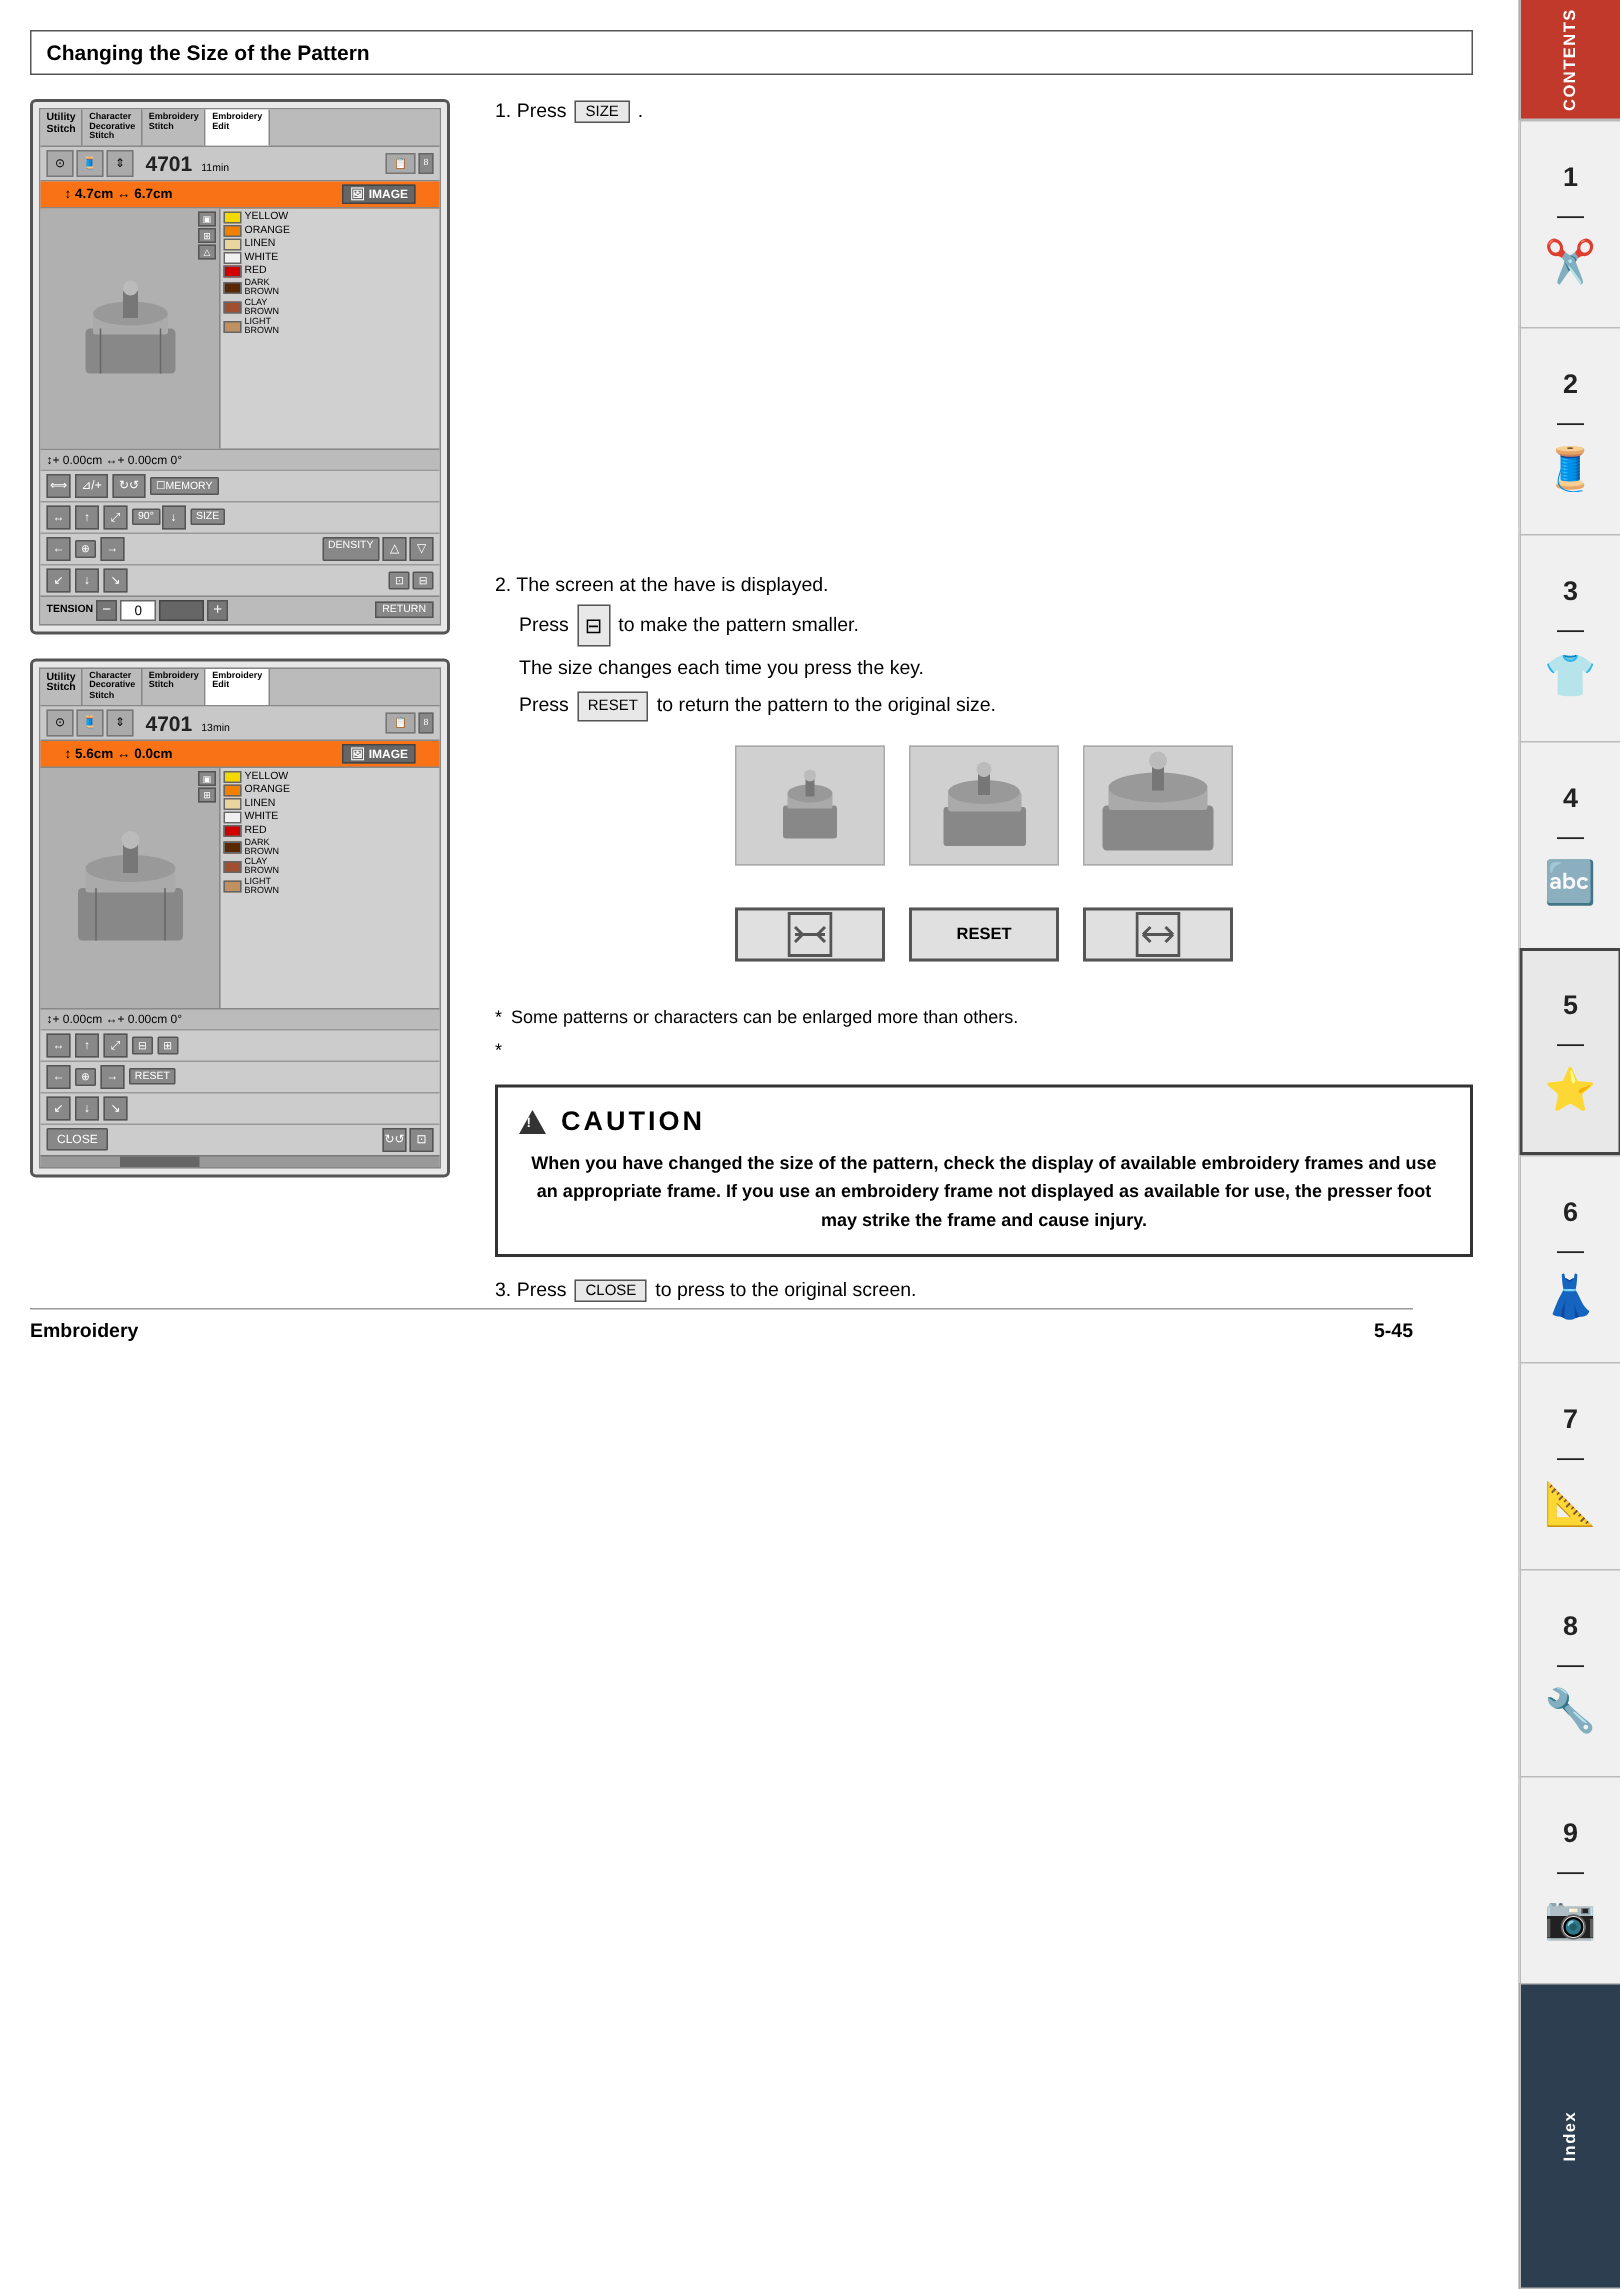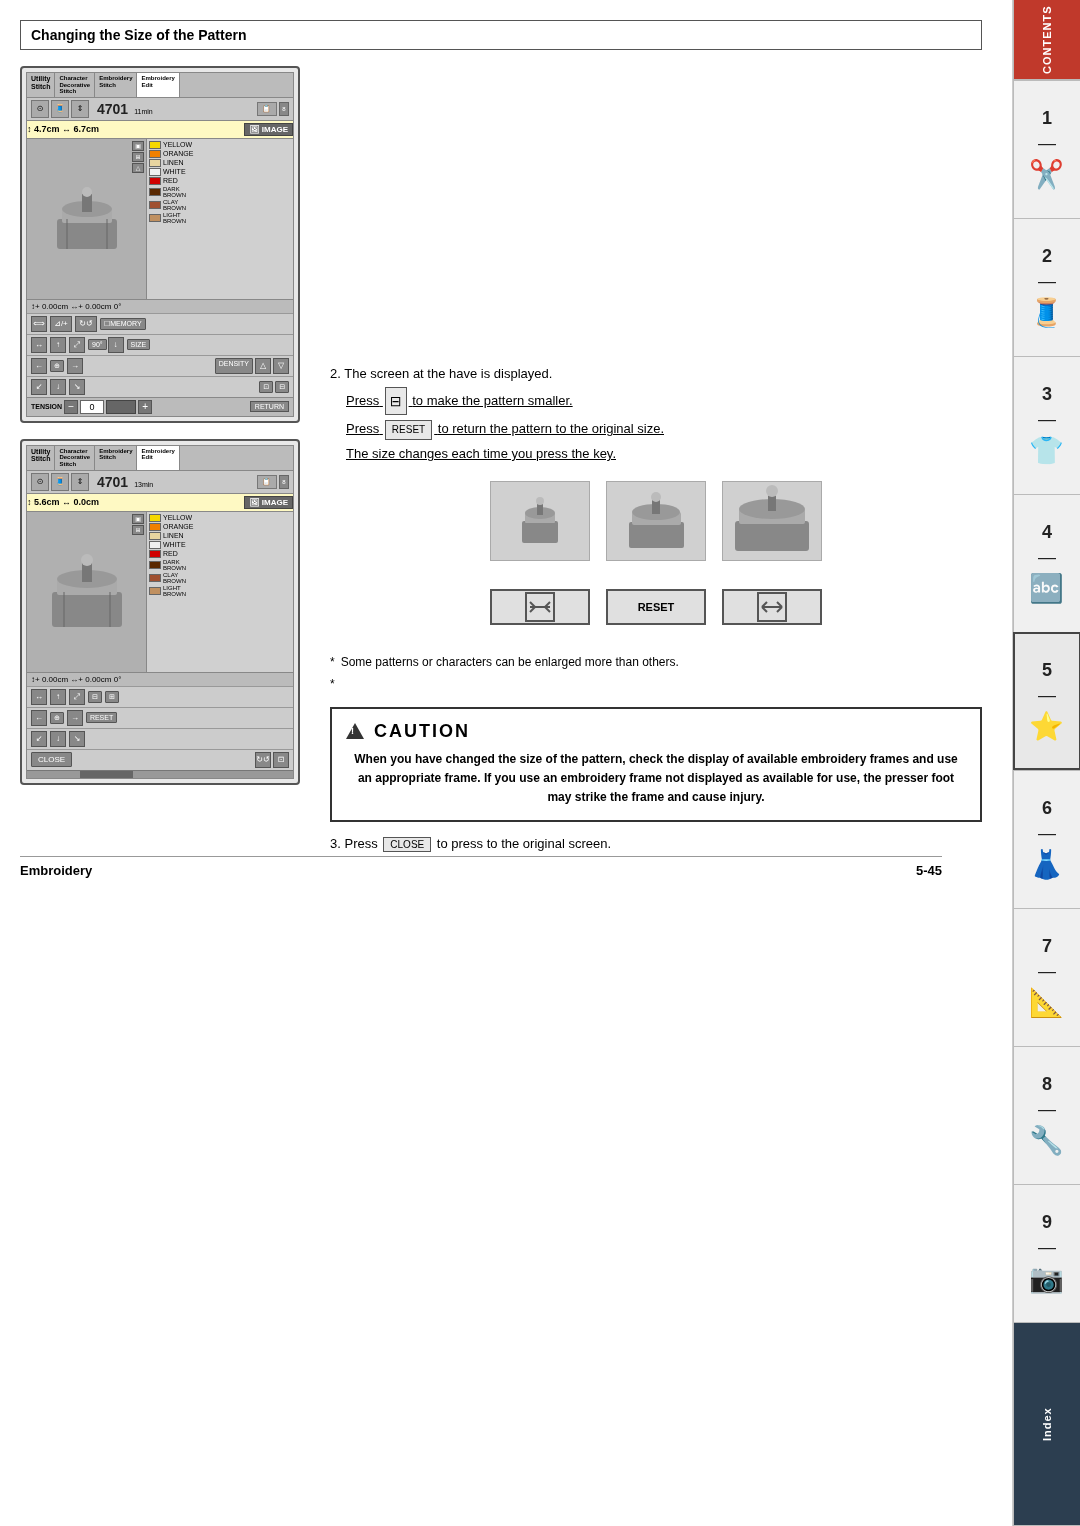--- a/index.html
+++ b/index.html
@@ -150,22 +150,22 @@
       background: #aaa;
       border: 1px solid #777;
       display: flex; align-items: center; justify-content: center;
       font-size: 8px;
     }
     .ms-num {
       font-size: 14px; font-weight: bold; color: #222;
       margin: 0 4px;
     }
     .ms-dim {
-      font-size: 9px; font-weight: bold; padding: 2px 0;
-      background: #fef9c3;
+      font-size: 9px; font-weight: bold; padding: 2px 16px;
+      background: #f97316;
       border-bottom: 1px solid #888;
       display: flex; align-items: center; gap: 4px;
     }
     .ms-image-btn {
       margin-left: auto;
       background: #666;
       color: white;
       padding: 1px 4px;
       font-size: 8px;
       border: 1px solid #444;
@@ -275,21 +275,20 @@
       font-size: 10px;
       background: #e8e8e8;
       margin: 0 2px;
       vertical-align: middle;
       font-family: Arial, sans-serif;
     }
     .step-detail {
       margin-left: 16px;
       margin-bottom: 4px;
       line-height: 1.6;
-      text-decoration: underline;
     }
 
     
     .size-examples {
       display: flex;
       gap: 16px;
       margin: 16px 0;
       align-items: flex-start;
       flex-wrap: wrap;
     }
@@ -721,38 +720,46 @@
           <div style="height:8px;background:#999;border-top:1px solid #777;position:relative;">
             <div style="position:absolute;left:20%;width:20%;height:100%;background:#666;"></div>
           </div>
         </div>
       </div>
 
     </div>
 
     <div class="right-col">
 
+      <div class="step-item">
+        <div class="step-num">
+          <span>1.</span>
+          <span>Press</span>
+          <span class="inline-btn">SIZE</span>
+          <span>.</span>
+        </div>
+      </div>
 
       <div class="step-item" style="margin-top:300px;">
         <div class="step-num">
           <span>2.</span>
           <span>The screen at the have is displayed.</span>
         </div>
         <div class="step-detail">
           <span>Press</span>
           <span class="inline-btn" style="font-size:14px; padding:2px 4px;">⊟</span>
           <span> to make the pattern smaller.</span>
         </div>
         <div class="step-detail">
+          <span>The size changes each time you press the key.</span>
+        </div>
+        <div class="step-detail">
           <span>Press</span>
           <span class="inline-btn">RESET</span>
           <span>to return the pattern to the original size.</span>
-        </div>
-        <div class="step-detail">
-          <span>The size changes each time you press the key.</span>
         </div>
       </div>
 
       <div class="size-examples">
         <div class="size-example-row">
 
           <div style="text-align:center;">
             <div class="size-img">
               <svg width="60" height="60" viewBox="0 0 60 60">
                 <rect x="12" y="30" width="36" height="22" fill="#888" rx="2"></rect>

